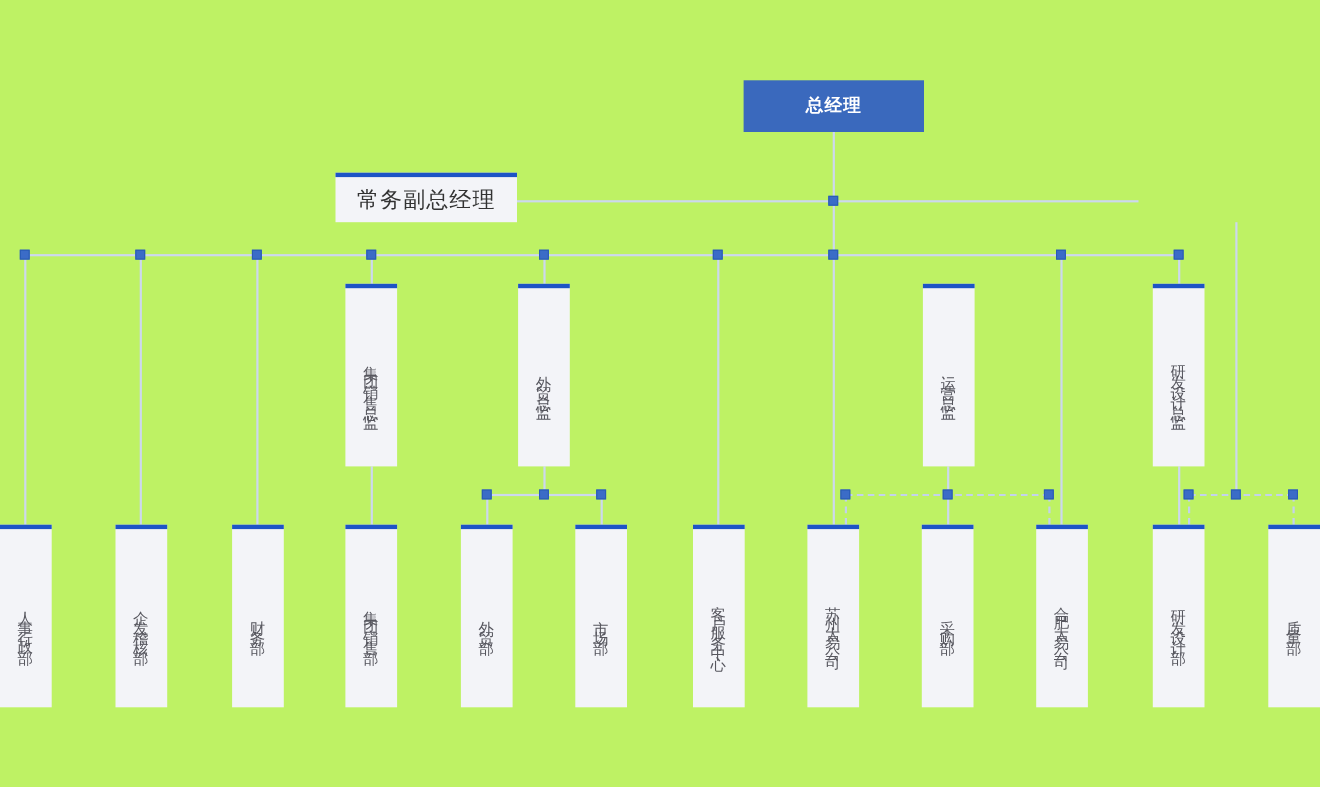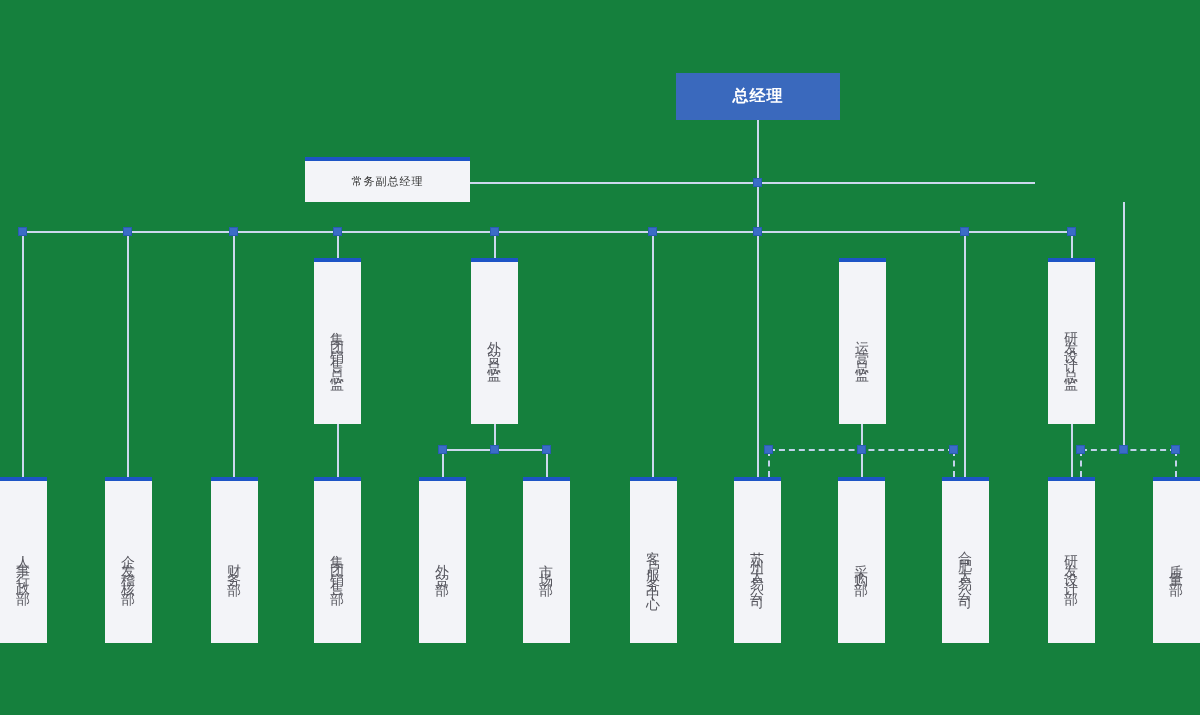--- a/index.html
+++ b/index.html
@@ -4,21 +4,21 @@
 <style>
   * { margin: 0; padding: 0; box-sizing: border-box; }
   html, body { background: #ffffff; }
   body {
     font-family: "Liberation Sans", "DejaVu Sans", sans-serif;
     width: 1200px; height: 715px; overflow: hidden;
   }
   .canvas {
     position: relative;
     width: 1200px; height: 715px;
-    background: #15803d;
+    background: #bef264;
   }
   
   .hline, .vline {
     position: absolute;
     background: #ccd8ee;
     z-index: 1;
   }
   .hline { height: 2px; }
   .vline { width: 2px; }
   .hline.dashed {
@@ -52,21 +52,21 @@
     font-size: 16px;
     font-weight: bold;
     letter-spacing: 1px;
   }
   .node--secondary, .node--director, .node--department {
     background: #f3f4f8;
     border-top: 4px solid #1d54c6;
     color: #3a3a42;
   }
   .node--secondary {
-    font-size: 11px;
+    font-size: 20px;
     letter-spacing: 1px;
     color: #333333;
   }
   .node--director .node__label,
   .node--department .node__label {
     writing-mode: vertical-lr;
     text-orientation: upright;
     font-size: 14px;
     letter-spacing: 9px;
     color: #56565e;

